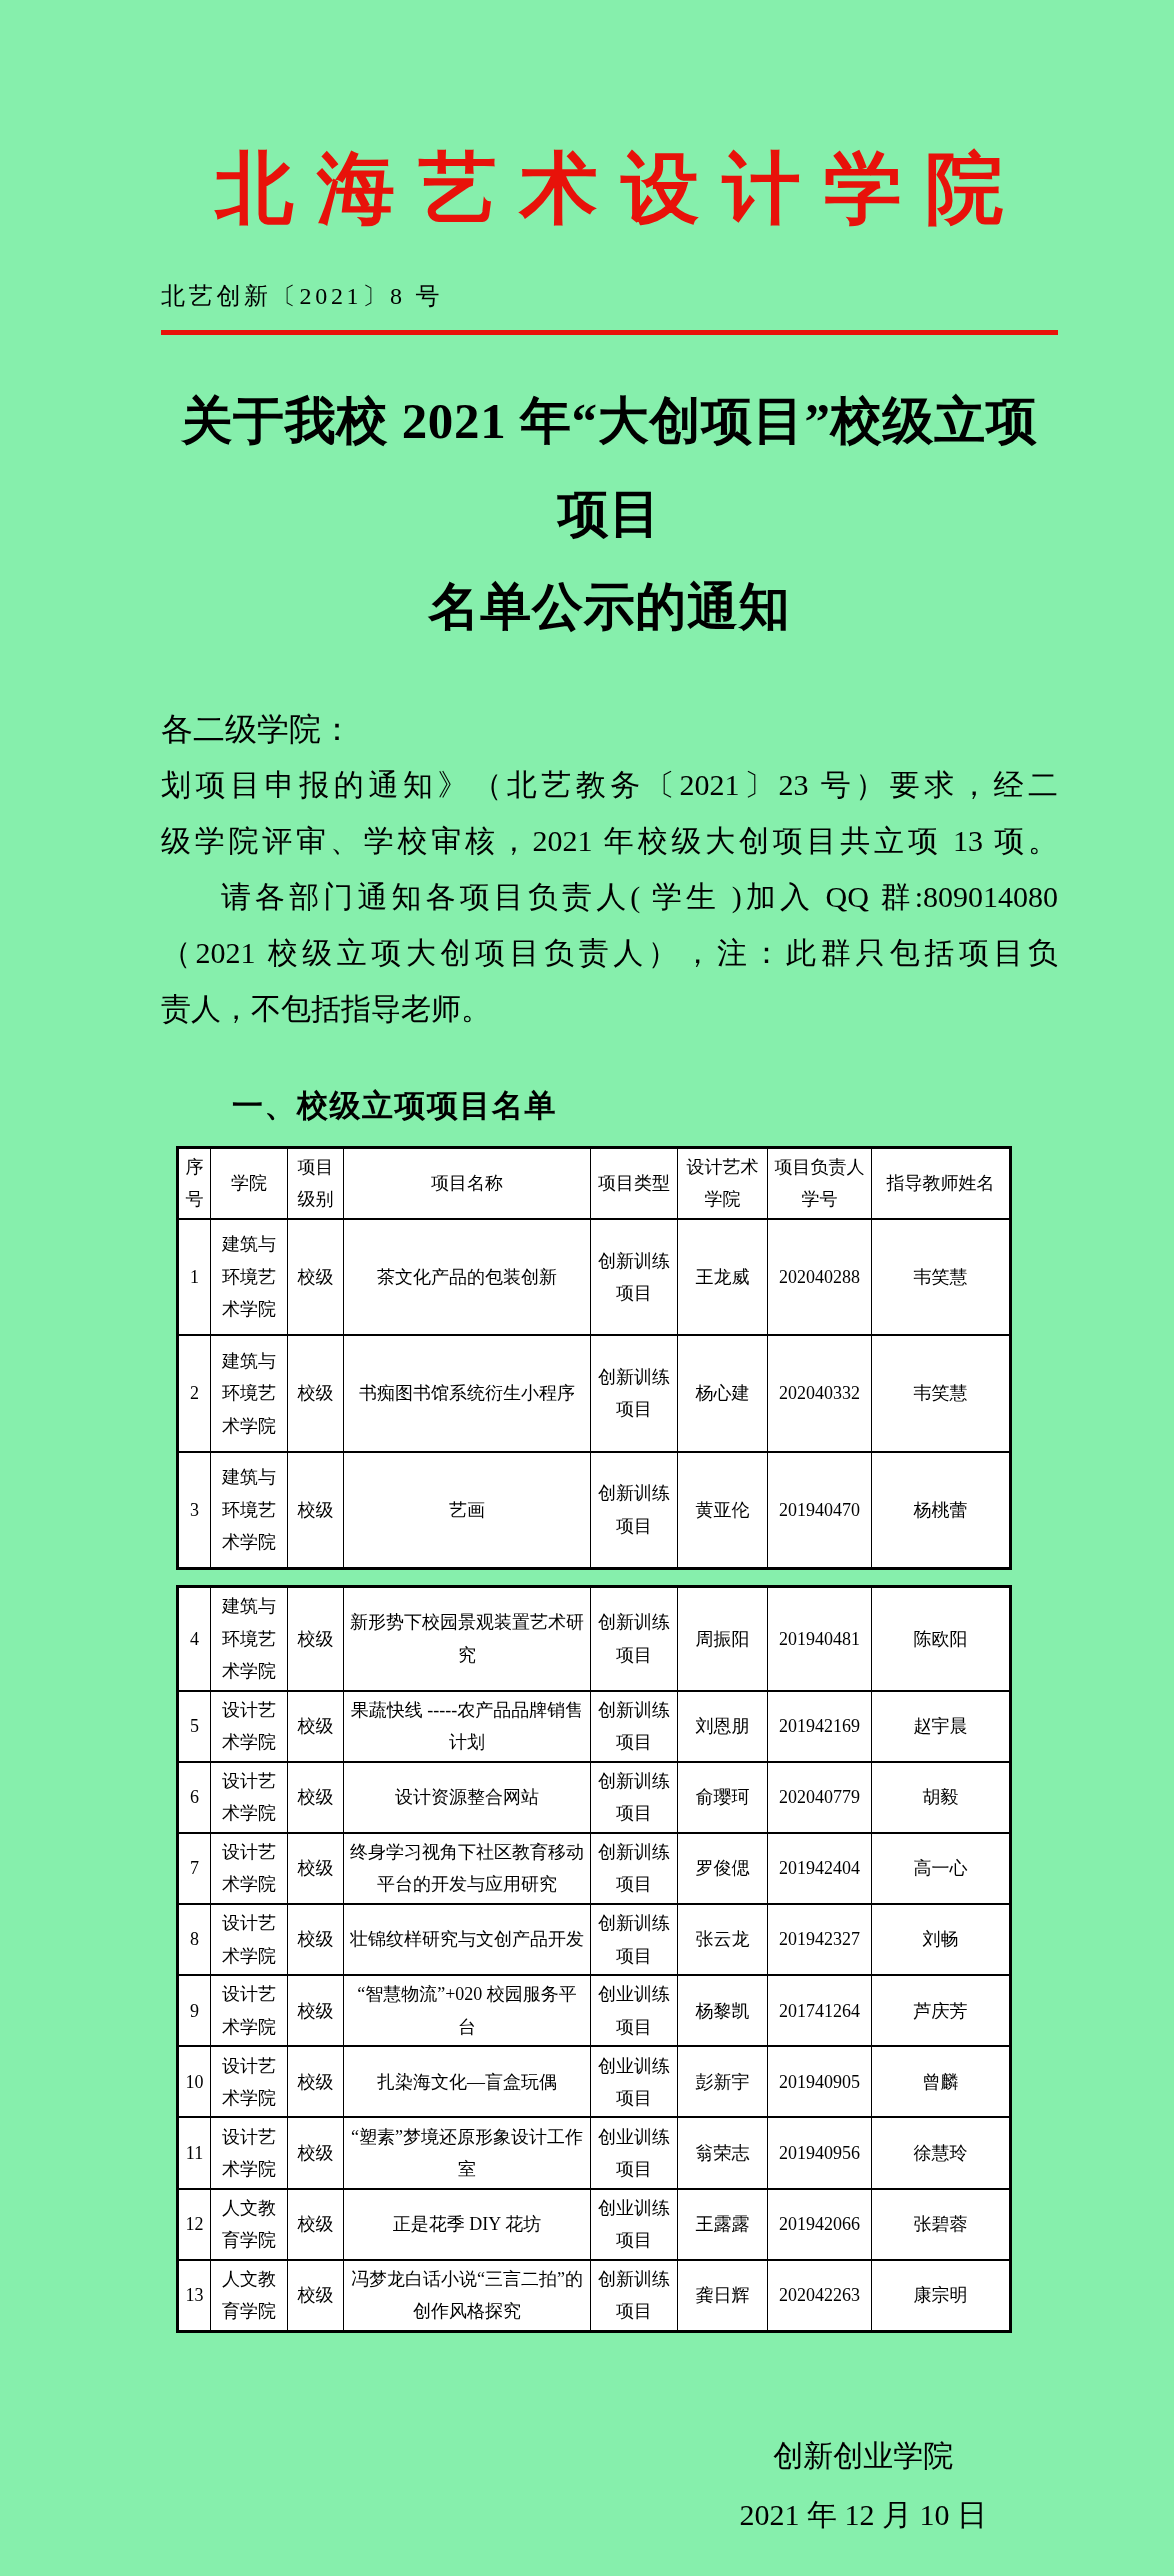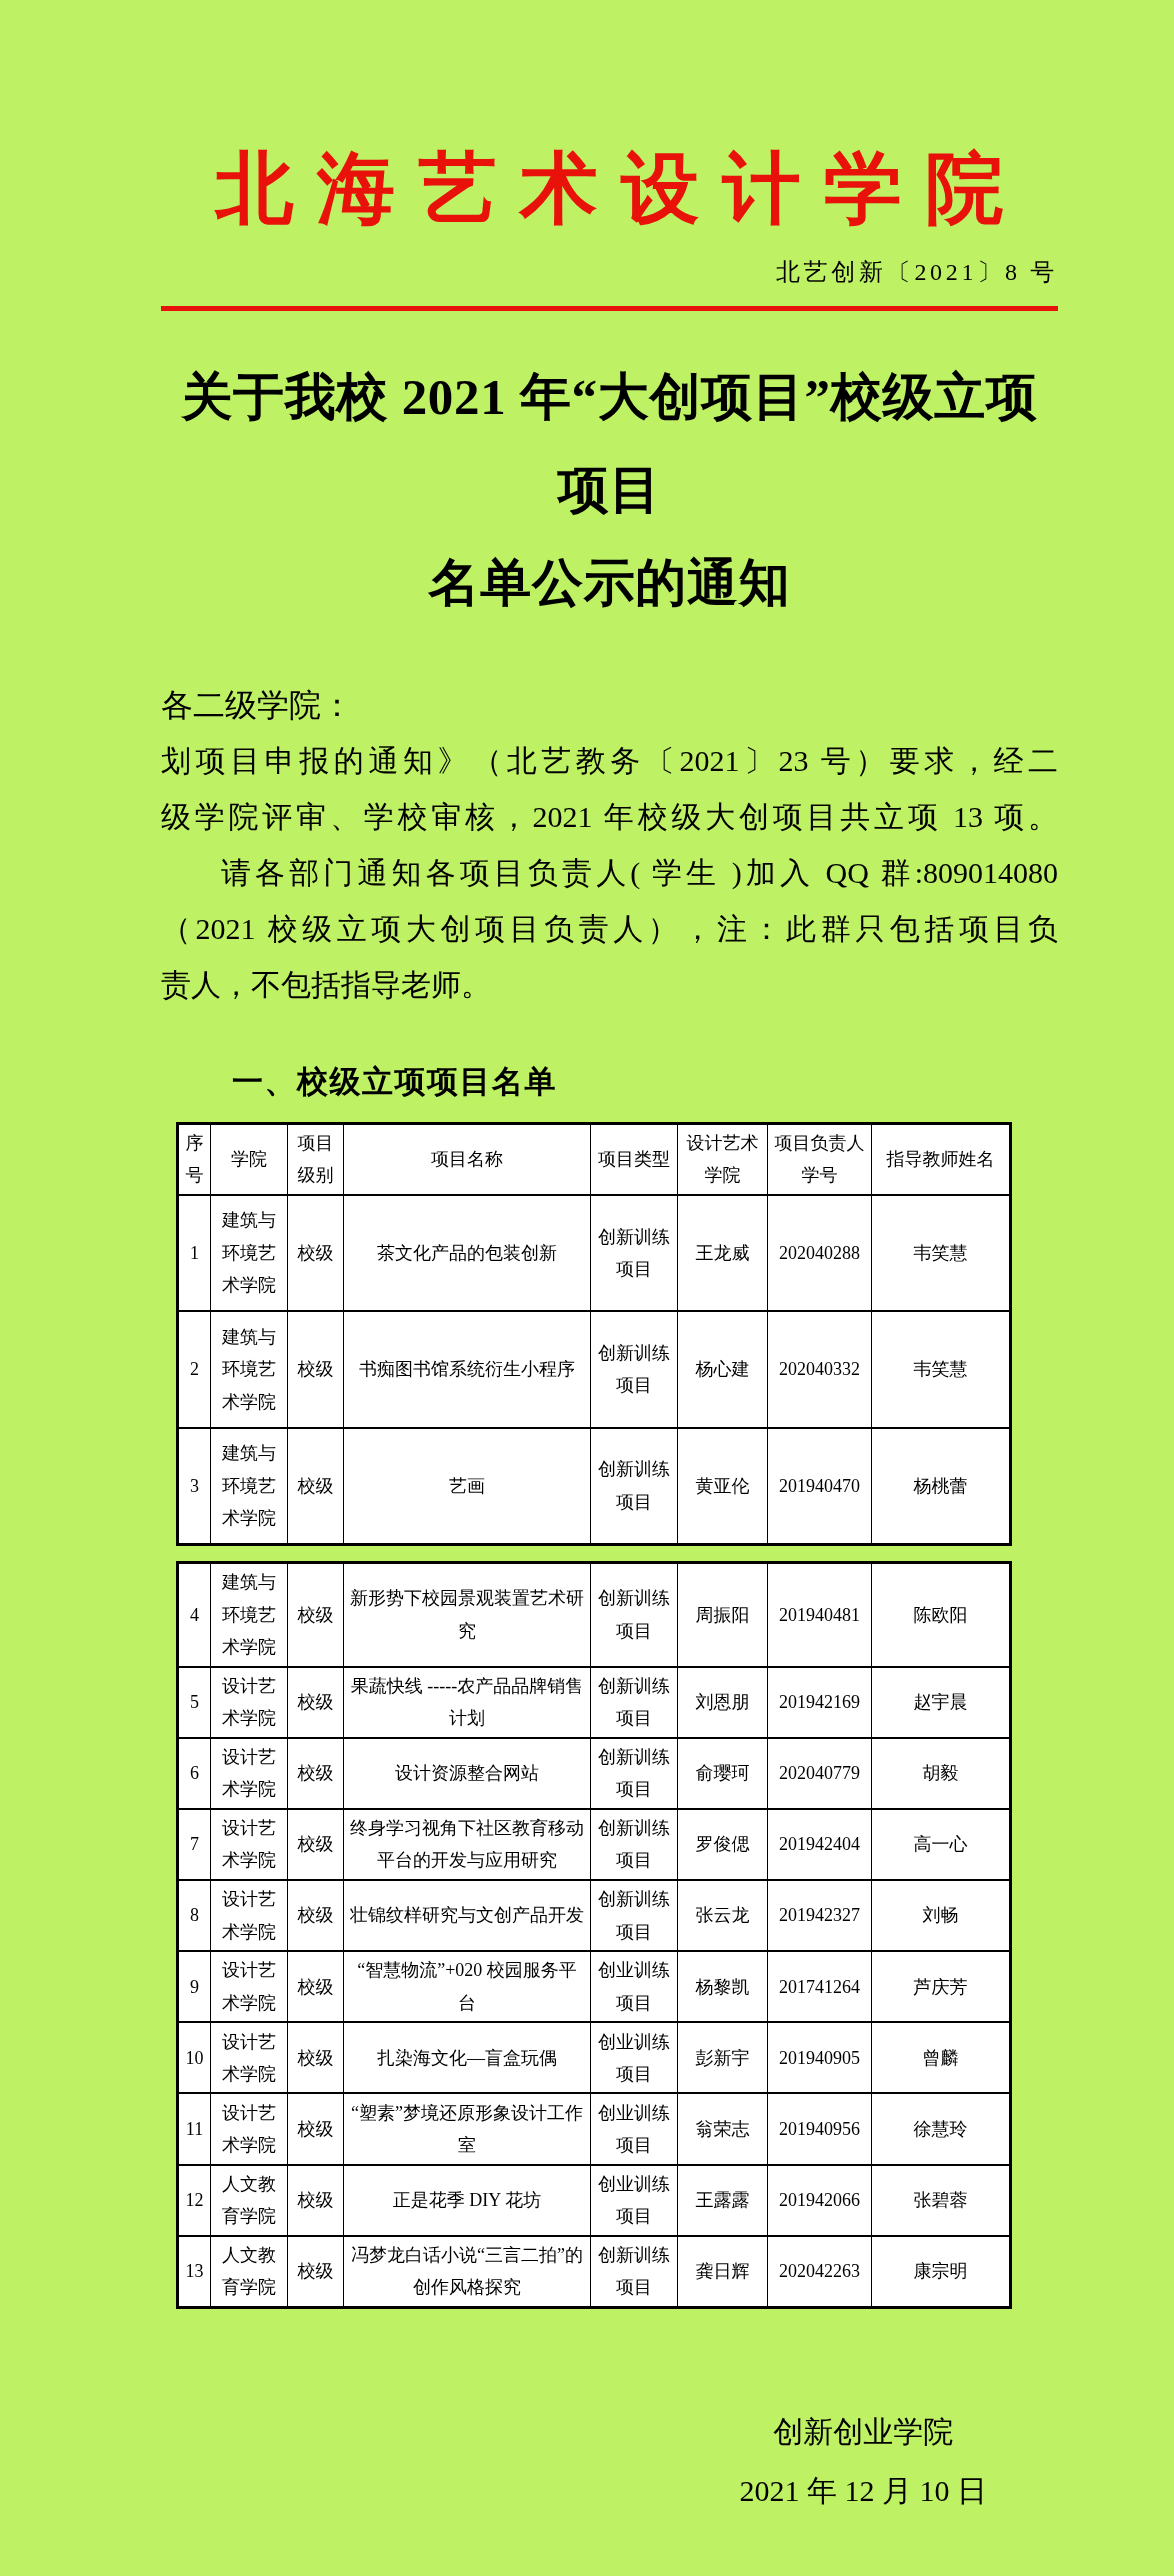--- a/index.html
+++ b/index.html
@@ -1,43 +1,43 @@
 <!DOCTYPE html>
 <html style="--accent: #e8120a;font-size:12px"><head>
 <meta charset="utf-8">
 <style>
   html,body{margin:0;padding:0;background:#ffffff;}
   .page{
     position:relative;
     width:1174px;
     height:2576px;
     margin:0 auto;
-    background:#bef264;
+    background:#86efac;
     color:#000;
     font-family:"Liberation Serif","DejaVu Serif",serif;
     overflow:hidden;
   }
   .content{padding:0 116px 0 161px;}
 
   .org-title{
     padding-top:132px;
     font-size:78px;
     line-height:1.45;
     font-weight:bold;
     color:var(--accent,#e8120a);
     text-align:center;
     letter-spacing:0.30em;
     text-indent:0.30em;
     white-space:nowrap;
   }
   .doc-number{
-    margin-top:11px;
+    margin-top:35px;
     font-size:24px;
     letter-spacing:3.7px;
-    text-align:right;
+    text-align:left;
   }
   .red-rule{
     margin-top:18px;
     height:5.2px;
     background:var(--accent,#e8120a);
   }
   .doc-title{
     margin-top:40px;
     font-size:51px;
     font-weight:bold;

